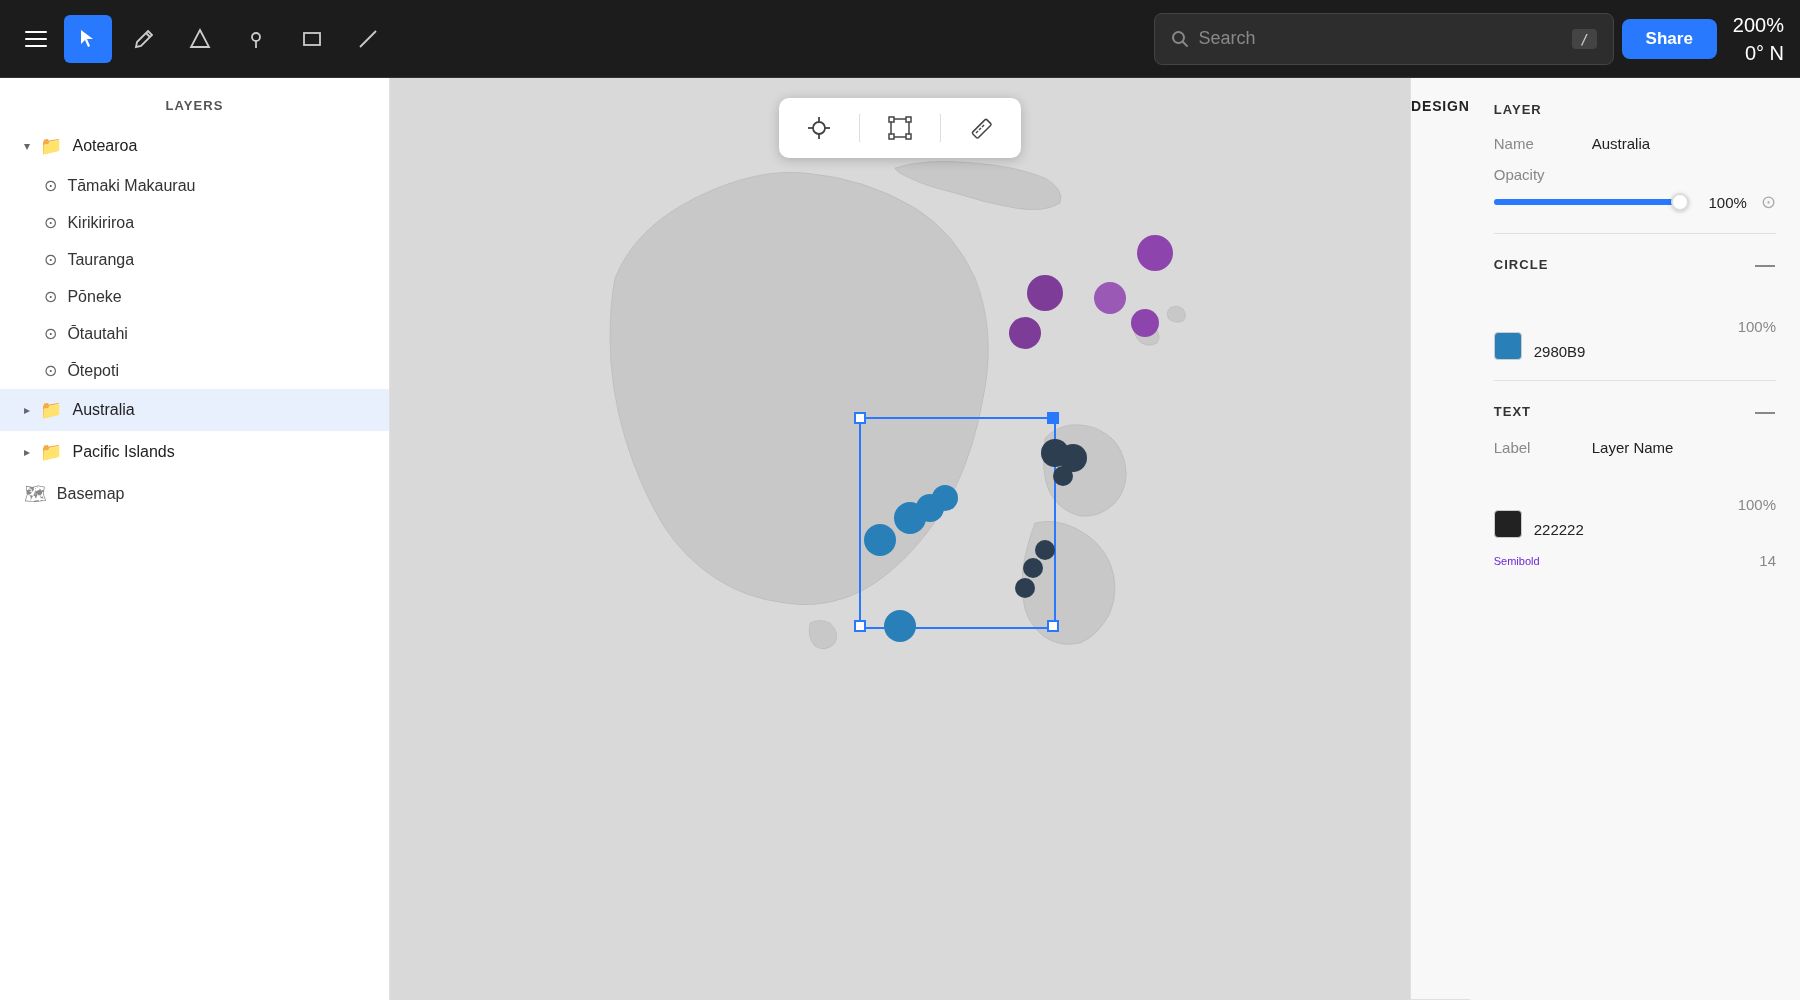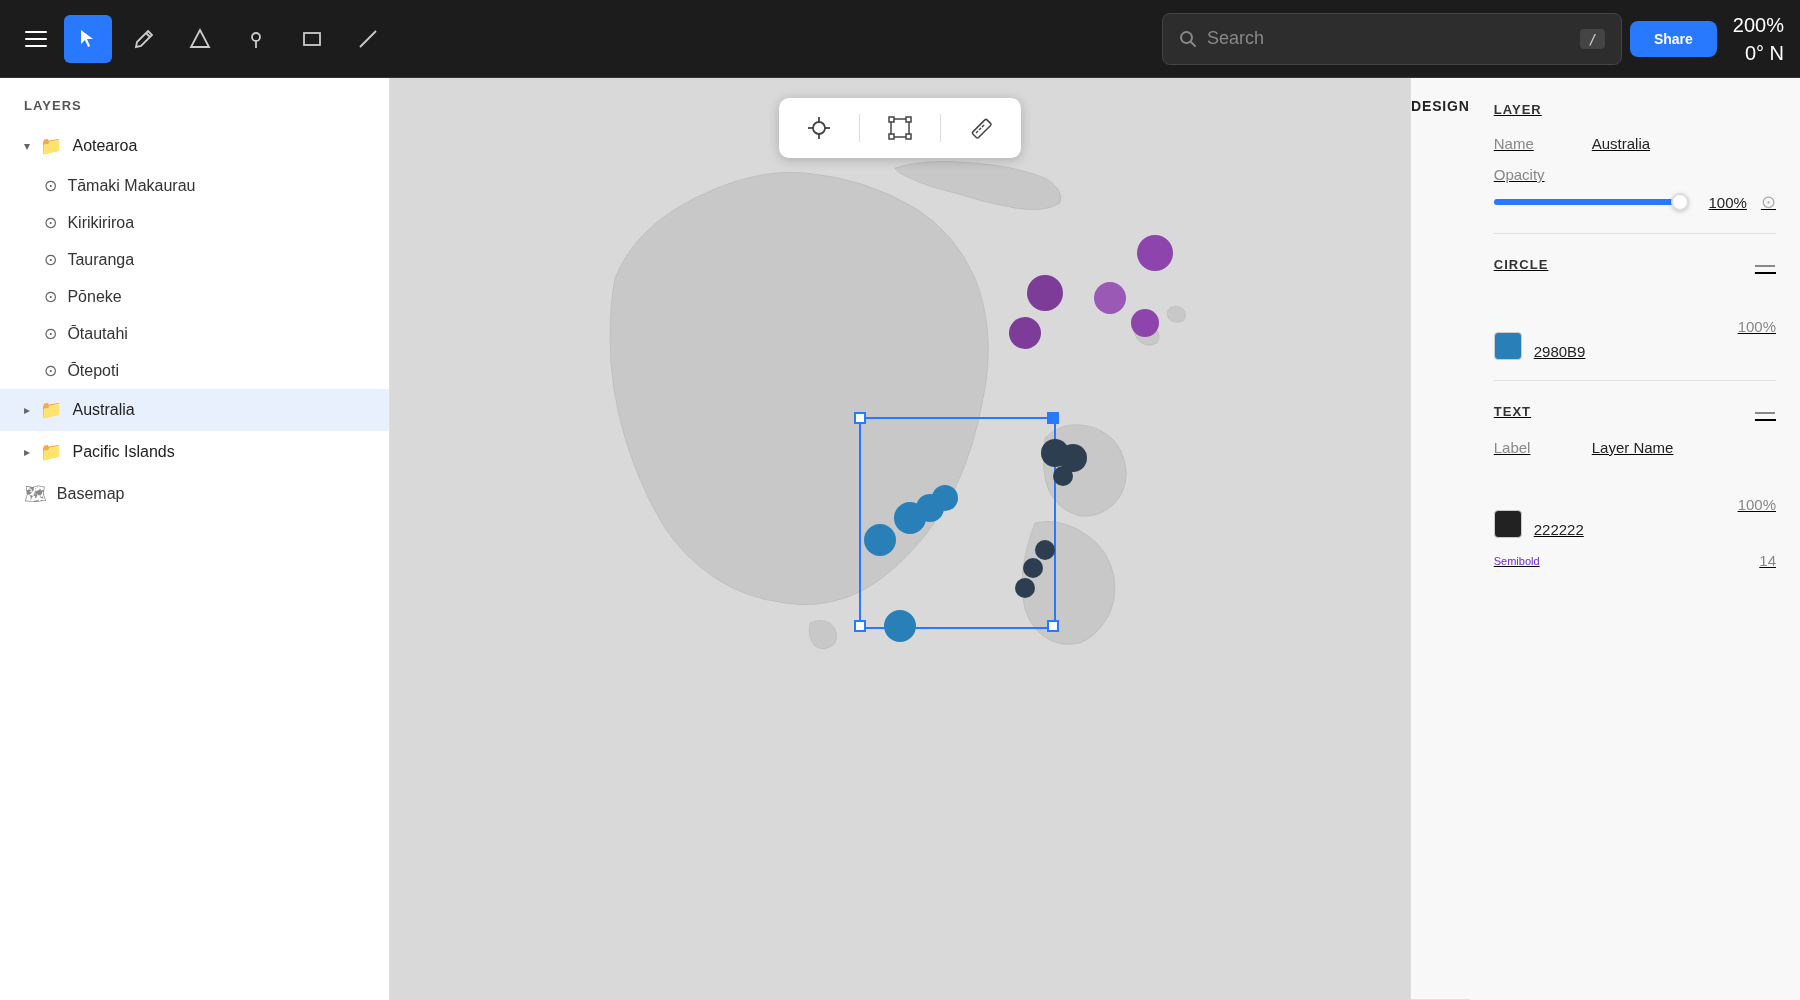--- a/index.html
+++ b/index.html
@@ -42,40 +42,40 @@
       color: #84cc16; font-size: 18px; flex: 1;
     }
     .search-bar input::placeholder { color: #888; }
     .search-shortcut {
       background: #444; border-radius: 4px; padding: 2px 8px;
       color: #ccc; font-size: 14px; font-family: monospace;
     }
     .toolbar-right { display: flex; align-items: center; gap: 16px; margin-left: auto; }
     .share-btn {
       background: #2979ff; color: #fff; border: none;
-      padding: 10px 24px; border-radius: 8px; font-size: 14px;
+      padding: 10px 24px; border-radius: 8px; font-size: 17px;
       font-weight: 600; cursor: pointer;
     }
     .zoom-info { color: #fff; text-align: right; font-size: 20px; line-height: 1.4; }
 
     
     .main { display: flex; flex: 1; overflow: hidden; }
 
     
     .sidebar {
       width: 390px;
       background: #fff;
       border-right: 1px solid #e0e0e0;
       display: flex; flex-direction: column;
       flex-shrink: 0;
     }
     .sidebar-header {
       padding: 20px 24px 12px;
       font-size: 13px; font-weight: 700; color: #555;
-      letter-spacing: 0.08em; text-transform: uppercase;
+      letter-spacing: 0.08em; text-transform: uppercase; text-align: center;
     }
     .sidebar-content { flex: 1; overflow-y: auto; padding-bottom: 20px; }
     .layer-group { }
     .layer-group-header {
       display: flex; align-items: center; gap: 10px;
       padding: 10px 24px; cursor: pointer;
       font-size: 16px; color: #222;
     }
     .layer-group-header.active-group { background: #e8f0fe; }
     .chevron { font-size: 12px; color: #666; }
@@ -126,21 +126,21 @@
     .panel-tabs {
       display: flex; border-bottom: 1px solid #e0e0e0; background: #f0f0f0;
     }
     .panel-tab {
       flex: 1; padding: 20px 0; text-align: center;
       font-size: 14px; font-weight: 600; letter-spacing: 0.06em;
       cursor: pointer; color: #555; text-transform: uppercase;
     }
     .panel-tab.active { background: #f8f8f8; color: #222; border-bottom: 2px solid transparent; }
     .panel-tab:not(.active) { border-bottom: 2px solid transparent; }
-    .panel-content { padding: 24px; flex: 1; overflow-y: auto; text-decoration: underline; }
+    .panel-content { padding: 24px; flex: 1; overflow-y: auto; }
 
     
     .panel-section-header {
       font-size: 13px; font-weight: 700; letter-spacing: 0.08em;
       text-transform: uppercase; color: #333; margin-bottom: 18px;
       display: flex; align-items: center; justify-content: space-between;
     }
     .panel-section-header .minus { font-size: 20px; color: #888; cursor: pointer; line-height: 1; }
     .panel-row {
       display: flex; align-items: center; margin-bottom: 14px; gap: 28px;

